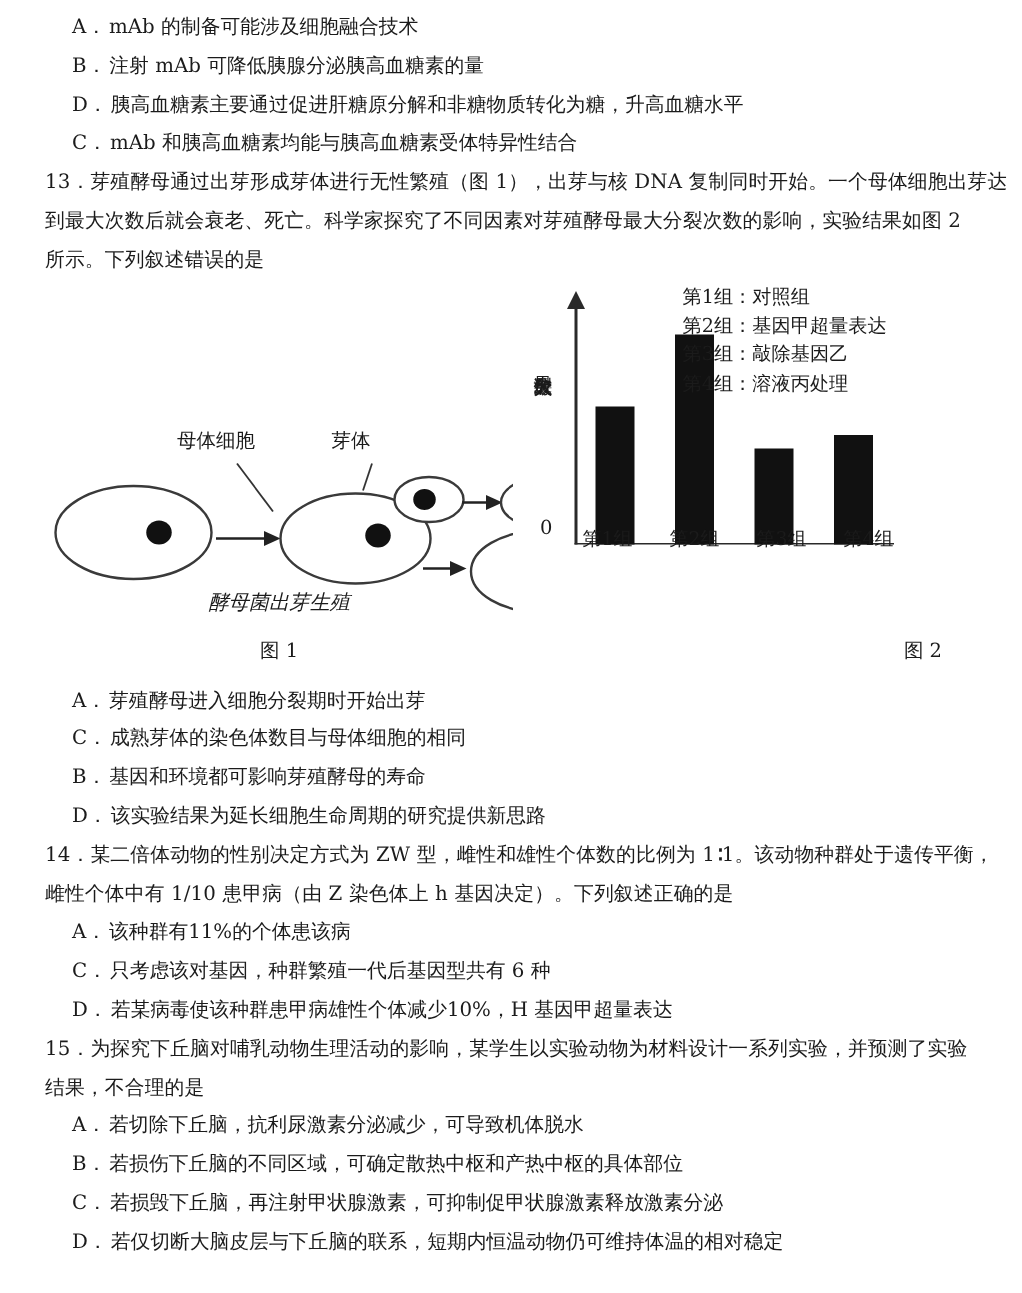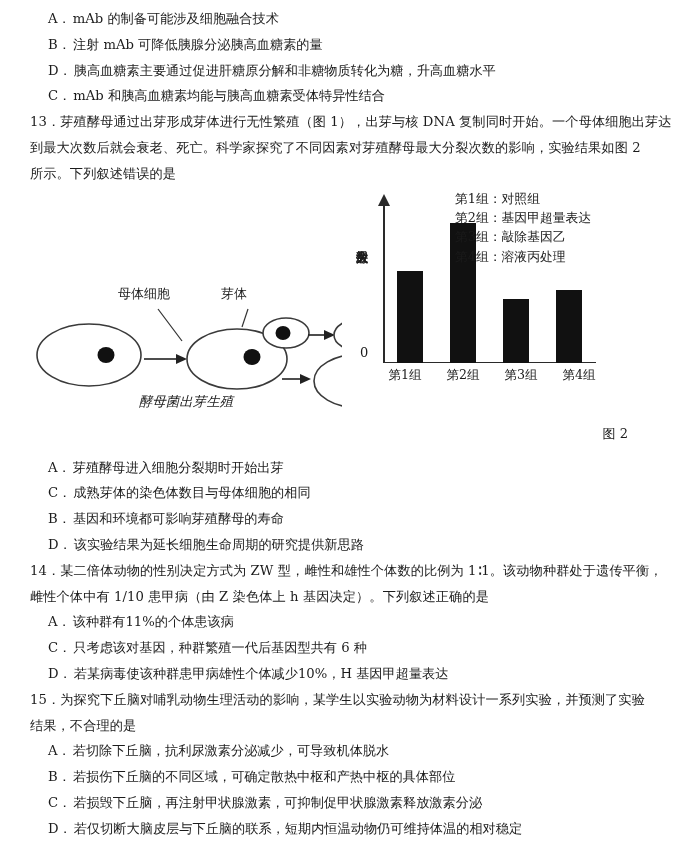--- a/index.html
+++ b/index.html
@@ -158,21 +158,21 @@
   }
   .bar {
     position: absolute;
     bottom: 0;
     width: 26px;
     background: #111111;
   }
   .xticks {
     position: absolute;
     left: 20px;
-    top: 172px;
+    top: 156px;
     width: 232px;
     display: flex;
     justify-content: space-around;
     font-size: 12.6px;
   }
   .legend {
     position: absolute;
     left: 113px;
     top: 2px;
     font-size: 12.8px;
@@ -252,20 +252,21 @@
             <ellipse cx="330" cy="148" rx="26" ry="16" fill="#fff" stroke="#3a3a3a" stroke-width="1.6"></ellipse>
             <ellipse cx="325" cy="146" rx="8" ry="7.5" fill="#111"></ellipse>
 
             <ellipse cx="330" cy="194" rx="46" ry="27" fill="#fff" stroke="#3a3a3a" stroke-width="1.6"></ellipse>
             <ellipse cx="346" cy="193" rx="8.5" ry="8" fill="#111"></ellipse>
           </svg>
 
           <div class="lblmother">母体细胞</div>
           <div class="lblbud">芽体</div>
           <div class="budcap">酵母菌出芽生殖</div>
+          <div class="fig1cap">图 1</div>
         </div>
 
         <div class="fig2">
           <div class="chart-area">
             <div class="ylabel">最大分裂次数</div>
             <div class="zero">0</div>
             <div class="axis-arrow"></div>
             <div class="axis-v"></div>
             <div class="axis-h"></div>
             <div class="bars" id="bars">

